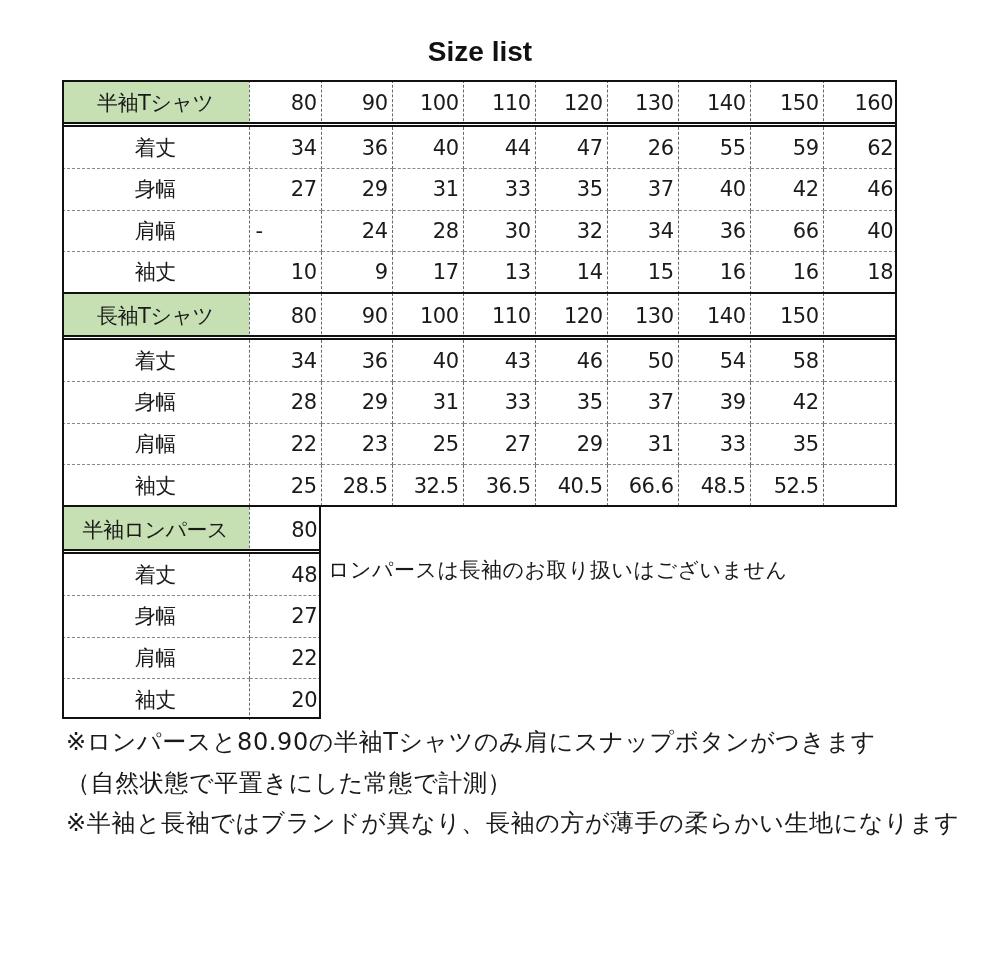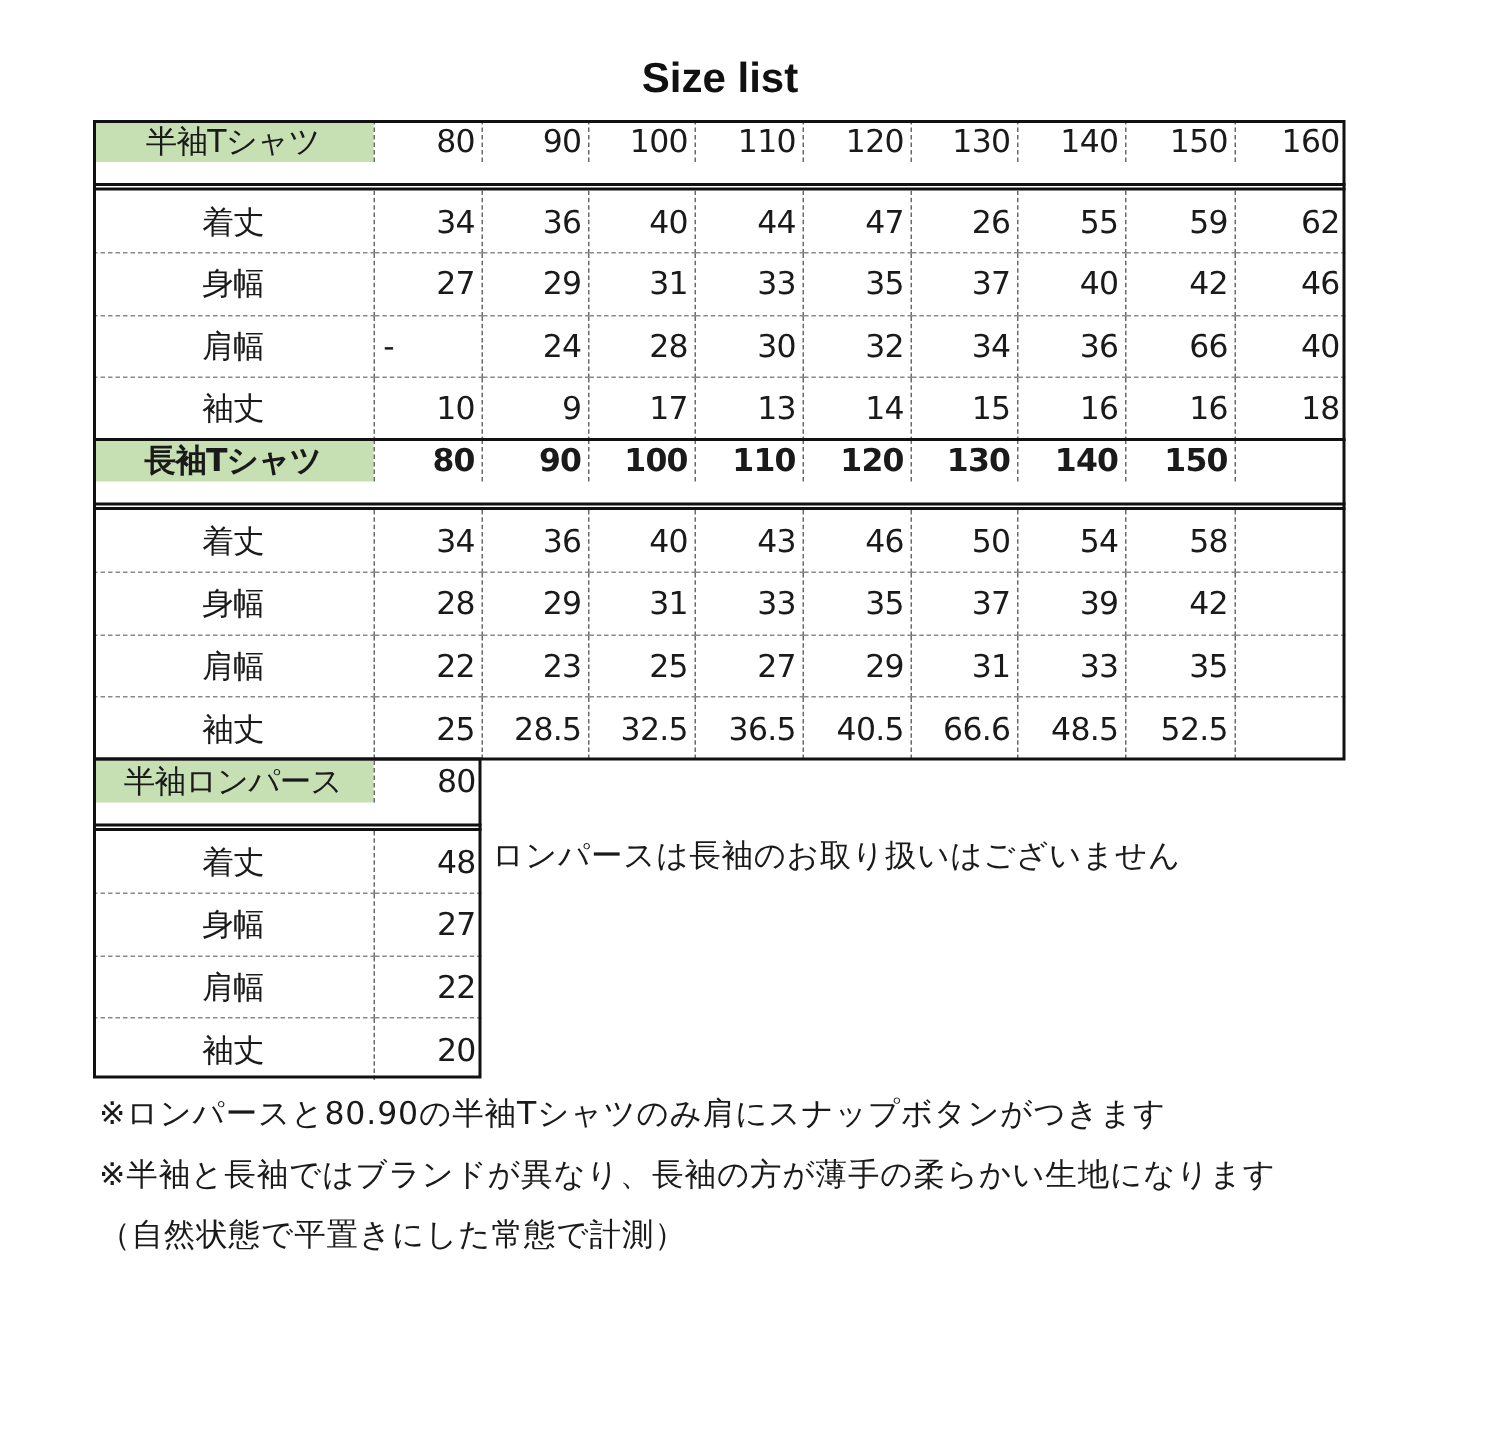--- a/index.html
+++ b/index.html
@@ -61,21 +61,21 @@
     table.grid td.headlabel {
       background: #c6e0b4;
       text-align: center;
     }
     table.grid td.dash {
       text-align: left;
       padding-left: 6px;
     }
     table.grid tr.head td {
       border-bottom: none;
-      height: 28px;
+      height: 46px;
     }
     table.grid tr.lastrow td {
       border-bottom: none;
     }
     .frame-outer {
       position: absolute;
       border: 2px solid #111;
       box-sizing: border-box;
       pointer-events: none;
     }
@@ -91,21 +91,21 @@
       position: absolute;
       left: 328px;
       top: 556px;
       font-size: 21px;
       letter-spacing: 0.5px;
     }
     .notes {
       position: absolute;
       left: 66px;
       top: 722px;
-      font-size: 21px;
+      font-size: 24px;
       line-height: 40.5px;
       letter-spacing: 0.6px;
     }
     .notes div {
       white-space: nowrap;
     }
   </style>
 </head>
 <body>
 
@@ -204,21 +204,21 @@
         <td class="num">14</td>
         <td class="num">15</td>
         <td class="num">16</td>
         <td class="num">16</td>
         <td class="num" style="border-right:none">18</td>
       </tr>
     </tbody>
       </table>
   </div>
 
-  <div class="block" style="top:213px; width:835px;font-weight:bold;">
+  <div class="block" style="top:213px; width:835px;">
     <table class="grid">
       <colgroup>
         <col style="width:187px">
           <col style="width:72px">
           <col style="width:71px">
           <col style="width:71px">
           <col style="width:72px">
           <col style="width:72px">
           <col style="width:71px">
           <col style="width:72px">
@@ -354,15 +354,15 @@
     </tbody>
       </table>
   </div>
   <div class="frame-outer" style="left:0; top:425px; width:259px; height:214px;"></div>
 </div>
 
 <div class="note-side">ロンパースは長袖のお取り扱いはございません</div>
 
 <div class="notes">
   <div>※ロンパースと80.90の半袖Tシャツのみ肩にスナップボタンがつきます</div>
+  <div>（自然状態で平置きにした常態で計測）</div>
   <div>※半袖と長袖ではブランドが異なり、長袖の方が薄手の柔らかい生地になります</div>
-  <div>（自然状態で平置きにした常態で計測）</div>
 </div>
 
 </body></html>

